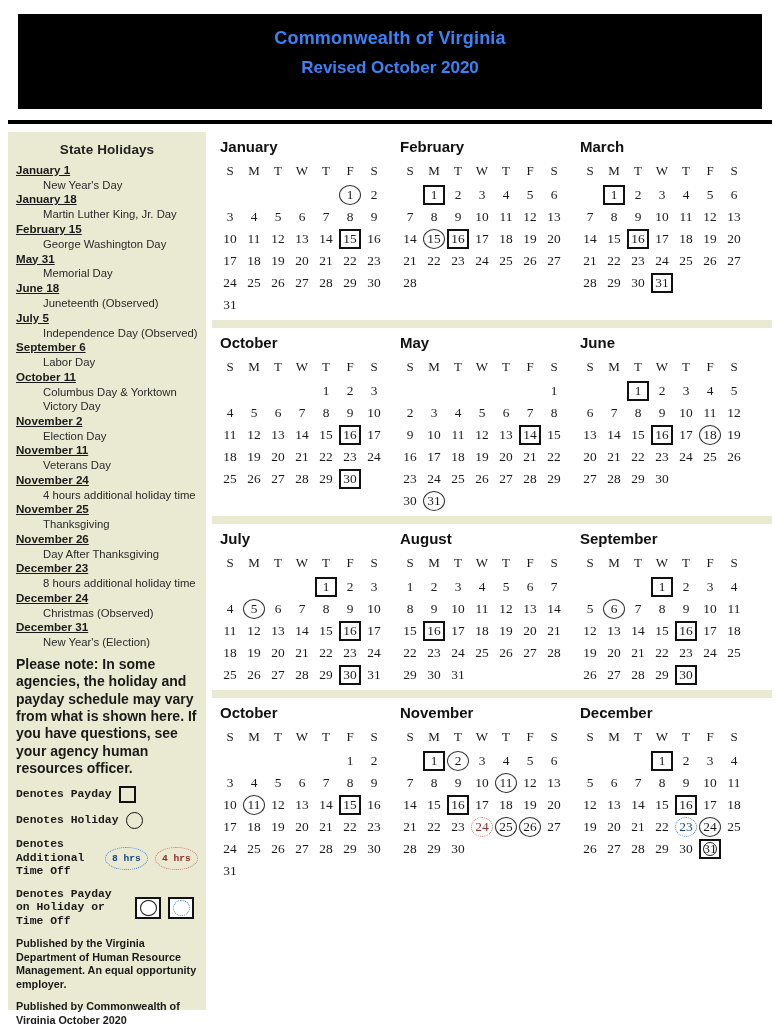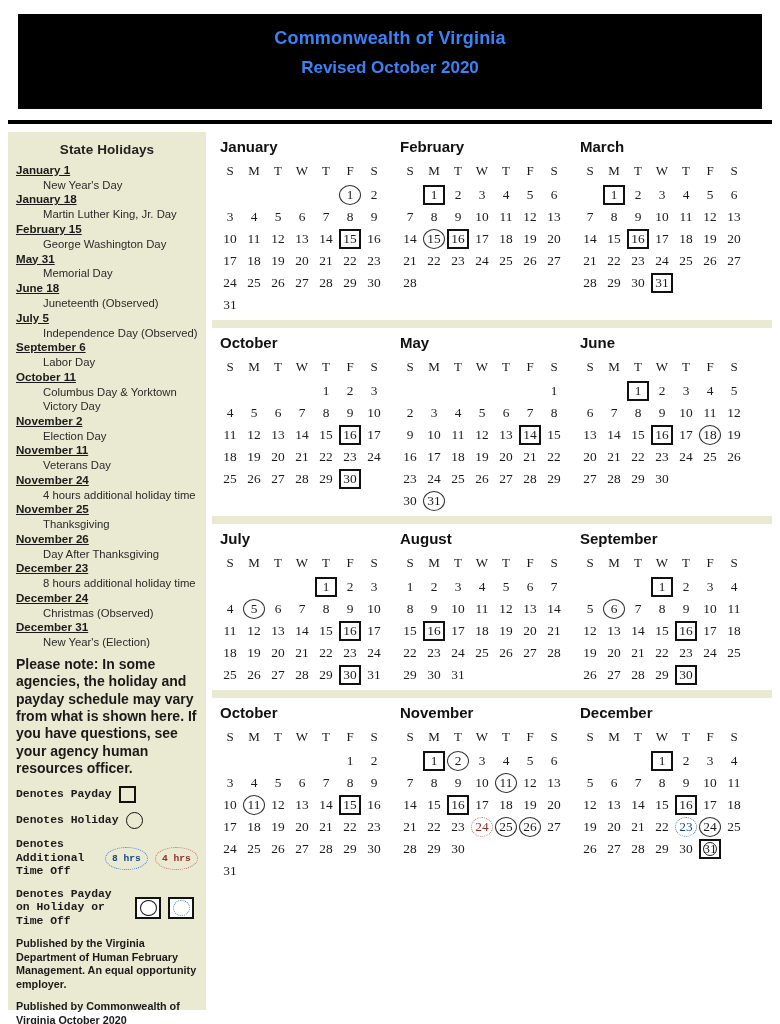--- a/index.html
+++ b/index.html
@@ -191,21 +191,21 @@
         <div class="leg-label two">Denotes Payday on Holiday or Time Off</div>
         <div class="combo">
             <div class="inner"></div>
           </div>
         <div class="combo">
             <div class="inner blue"></div>
           </div>
       </div>
     </div>
 
-    <div id="pub1">Published by the Virginia Department of Human February Management. An equal opportunity employer.</div>
+    <div id="pub1">Published by the Virginia Department of Human Resource Management. An equal opportunity employer.</div>
     <div id="pub2">Published by Commonwealth of Virginia October 2020</div>
 
     <div id="logo-wrap">
       <div id="logo">
         <div class="dhrm">dhrm</div>
         <svg width="74" height="26" viewBox="0 0 74 26">
           <path d="M2 2 L37 21 L72 2" stroke="#b8935a" stroke-width="4" fill="none" stroke-linecap="round"></path>
           <circle cx="37" cy="13" r="5" fill="#b8935a"></circle>
         </svg>
         <div class="l-a">Virginia Department of</div>

